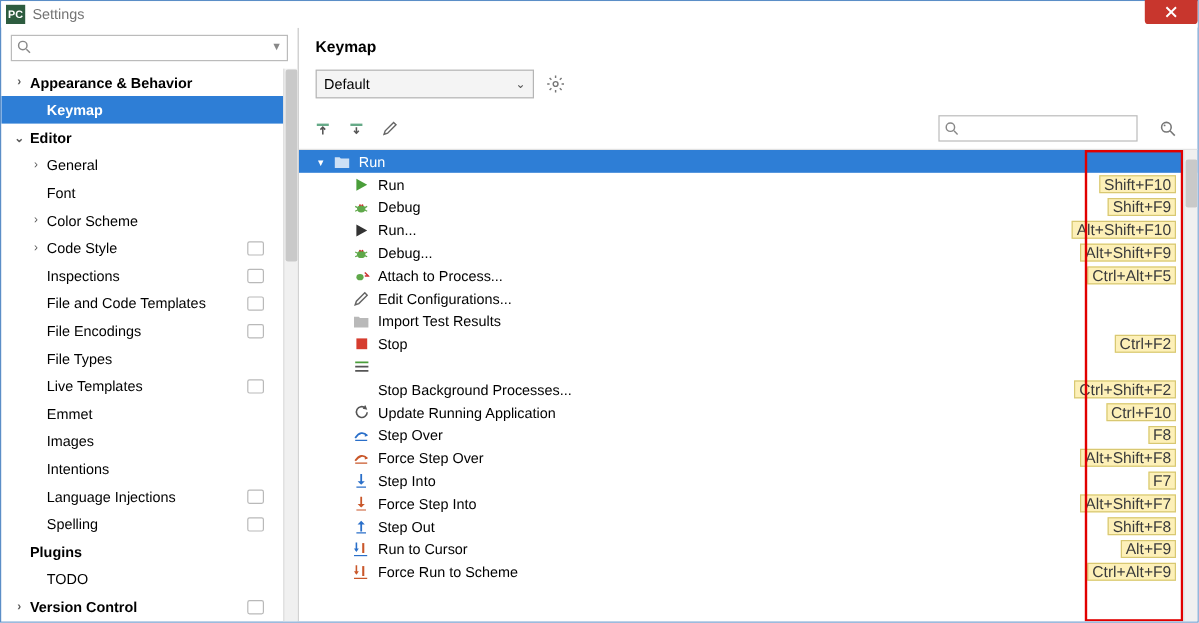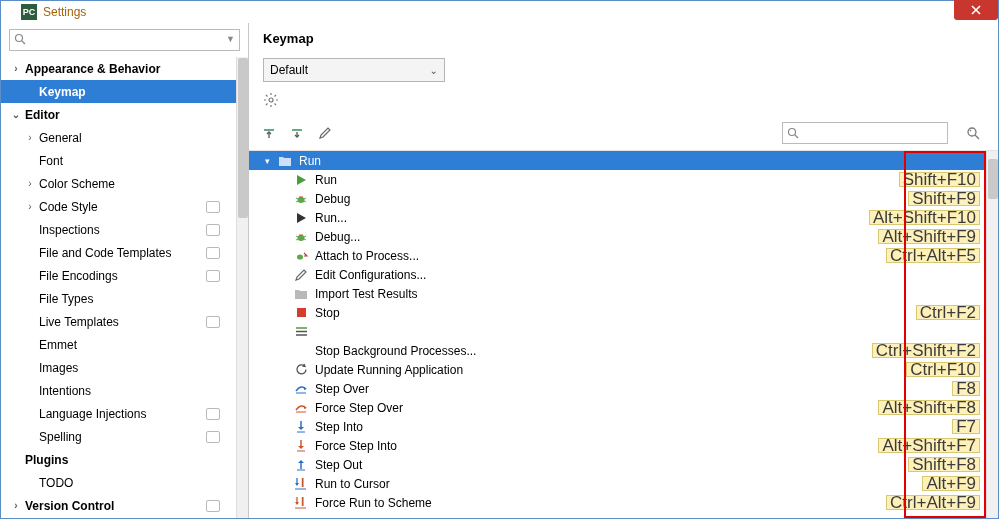--- a/index.html
+++ b/index.html
@@ -1,20 +1,20 @@
 <!DOCTYPE html>
 <html><head>
 <meta charset="utf-8">
 <style>
 * { margin: 0; padding: 0; box-sizing: border-box; font-family: "Segoe UI", Arial, sans-serif; font-size: 12px; }
 html, body { width: 999px; height: 519px; overflow: hidden; background: #fff; }
 .window { width: 999px; height: 519px; display: flex; flex-direction: column; border: 1px solid #5b8ec7; }
-.titlebar { height: 22px; background: #fff; display: flex; align-items: center; padding-left: 4px; position: relative; margin-left: 16px; }
+.titlebar { height: 22px; background: #fff; display: flex; align-items: center; padding-left: 4px; position: relative; }
 .titlebar .app-icon { width: 16px; height: 16px; background: #2d5c3f; color: #fff; font-size: 9px; font-weight: bold; display: flex; align-items: center; justify-content: center; margin-right: 6px; }
-.titlebar .title { font-size: 12px; color: #a16207; }
+.titlebar .title { font-size: 12px; color: #737373; }
 .titlebar .close { position: absolute; right: 0; top: -1px; width: 44px; height: 20px; background: #c8362d; color: #fff; display: flex; align-items: center; justify-content: center; border-radius: 0 0 3px 3px; }
 .titlebar .close svg { width: 10px; height: 10px; }
 .body { flex: 1; display: flex; overflow: hidden; }
 .sidebar { width: 248px; border-right: 1px solid #c7c7c7; display: flex; flex-direction: column; }
 .search-wrap { padding: 6px 8px; }
 .search-box { width: 100%; height: 22px; border: 1px solid #bbb; padding: 0 20px 0 4px; position: relative; }
 .search-box .mag { position: absolute; left: 6px; top: 3px; color: #888; }
 .search-box input { border: none; outline: none; width: 100%; height: 100%; padding-left: 16px; background: transparent; }
 .nav { flex: 1; overflow-y: auto; }
 .nav-item { height: 23px; display: flex; align-items: center; padding-left: 10px; cursor: pointer; color: #000; position: relative; }
@@ -22,41 +22,41 @@
 .nav-item.indent-1 { padding-left: 24px; }
 .nav-item.indent-2 { padding-left: 38px; }
 .nav-item.selected { background: #2e7ed6; color: #fff; }
 .nav-item.bold { font-weight: 600; }
 .nav-item .badge { position: absolute; right: 16px; width: 14px; height: 12px; border: 1px solid #b9b9b9; border-radius: 2px; }
 .scrollbar-v { width: 12px; background: #f0f0f0; border-left: 1px solid #ddd; }
 .scrollbar-v .thumb { width: 10px; margin: 1px; background: #c9c9c9; height: 160px; border-radius: 2px; }
 .main { flex: 1; display: flex; flex-direction: column; overflow: hidden; }
 .main-header { padding: 8px 14px 4px 14px; }
 .main-header .section-title { font-weight: 600; font-size: 13px; color: #000; }
-.scheme-row { display: flex; align-items: flex-start; gap: 10px; padding: 8px 14px 10px 14px; flex-direction: column; }
+.scheme-row { display: flex; align-items: center; gap: 10px; padding: 8px 14px 10px 14px; }
 .scheme-select { width: 182px; height: 24px; border: 1px solid #b5b5b5; background: #f4f4f4; display: flex; align-items: center; padding: 0 6px; justify-content: space-between; }
 .scheme-select .arrow { color: #555; font-size: 10px; }
 .gear { color: #777; }
 .toolbar { display: flex; align-items: center; padding: 4px 14px 6px 10px; gap: 8px; }
 .toolbar .spacer { flex: 1; }
 .tool-btn { width: 20px; height: 20px; display: flex; align-items: center; justify-content: center; color: #666; }
 .action-search { width: 166px; height: 22px; border: 1px solid #bbb; display: flex; align-items: center; padding: 0 4px; }
 .action-search .mag { color: #888; margin-right: 4px; }
 .action-search input { border: none; outline: none; flex: 1; height: 100%; background: transparent; }
 .shortcut-find { width: 22px; height: 22px; display: flex; align-items: center; justify-content: center; color: #666; margin-left: 6px; }
 .tree-wrap { flex: 1; position: relative; overflow: hidden; border-top: 1px solid #e2e2e2; }
 .tree-rows { position: absolute; left: 0; right: 0; top: 0; }
 .highlight-rect { position: absolute; border: 2px solid #e10000; right: 12px; top: 0; width: 82px; bottom: 0; pointer-events: none; }
 .tree-row { height: 19px; display: flex; align-items: center; padding-left: 16px; position: relative; }
 .tree-row.selected { background: #2e7ed6; color: #fff; }
 .tree-row .tri { width: 12px; color: #6a6a6a; font-size: 9px; }
 .tree-row.selected .tri { color: #fff; }
 .tree-row .icon { width: 16px; height: 16px; display: flex; align-items: center; justify-content: center; margin-right: 6px; }
 .tree-row .lbl { flex: 1; }
-.tree-row .shortcut { position: absolute; right: 18px; background: #fdf0b8; color: #3b3b3b; border: 1px solid #d8c872; padding: 0 3px; font-size: 17px; height: 15px; line-height: 14px; }
+.tree-row .shortcut { position: absolute; right: 18px; background: #fdf0b8; color: #3b3b3b; border: 1px solid #d8c872; padding: 0 3px; font-size: 13px; height: 15px; line-height: 14px; }
 .tree-row.depth-1 { padding-left: 32px; }
 .tree-scroll { position: absolute; right: 0; top: 0; bottom: 0; width: 12px; background: #f0f0f0; border-left: 1px solid #ddd; }
 .tree-scroll .thumb { width: 10px; margin: 1px; background: #c9c9c9; height: 40px; border-radius: 2px; margin-top: 8px; }
 svg { display: block; }
 </style>
 </head>
 <body>
 
 <div class="window">
   <div class="titlebar">

